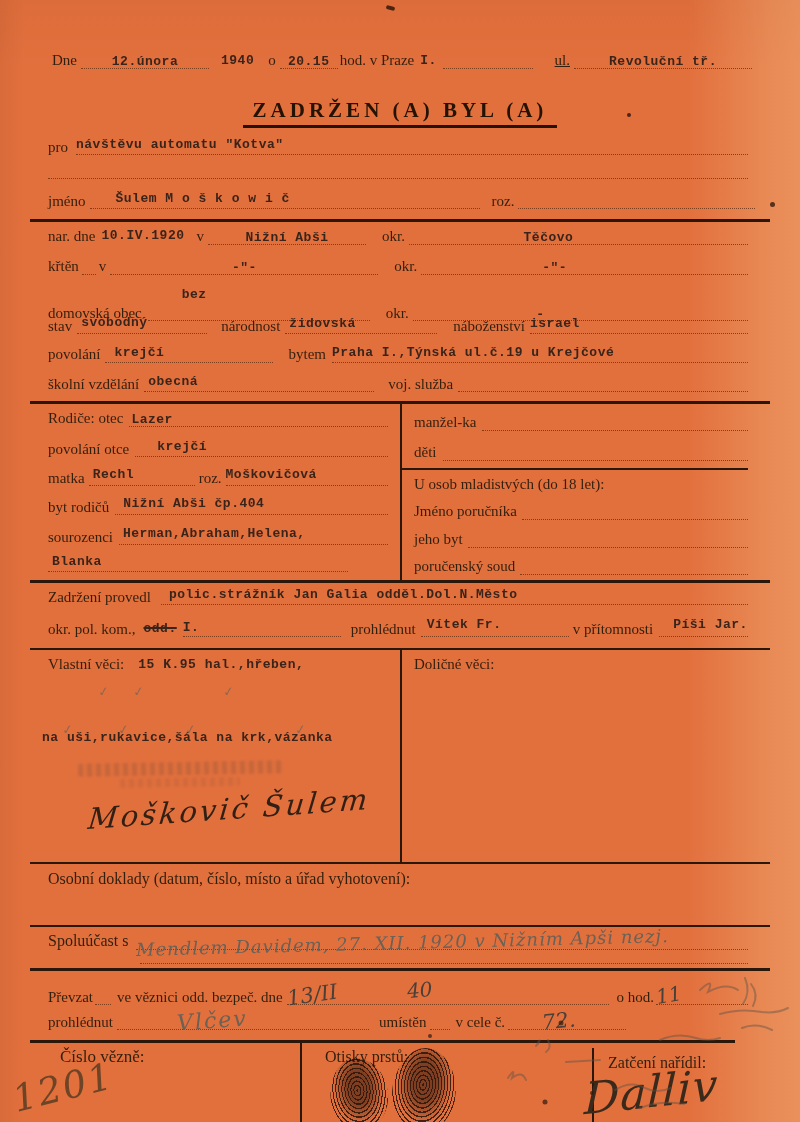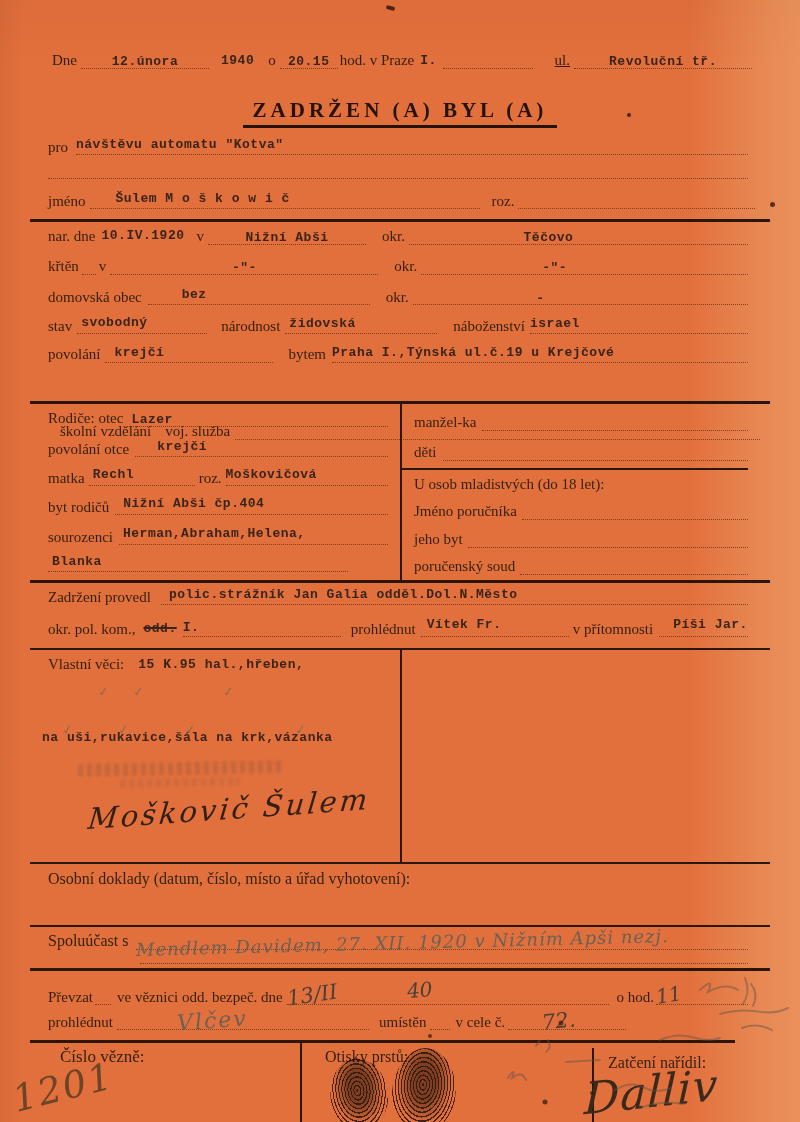--- a/index.html
+++ b/index.html
@@ -116,21 +116,21 @@
       </span>
     <span class="lbl" style="margin-left:16px;">okr.</span>
     <span class="slot c grow" style="margin-left:4px;">
         <span class="tw" style="margin-right:60px;">-"-</span>
       </span>
   </div>
 
   <div class="row" style="left:48px;top:288px;width:700px;">
     <span class="lbl">domovská obec</span>
     <span class="slot l" style="width:222px;margin-left:6px;">
-        <span class="tw" style="margin-left:34px;margin-bottom:2px;">bez</span>
+        <span class="tw" style="margin-left:34px;margin-bottom:18px;">bez</span>
       </span>
     <span class="lbl" style="margin-left:16px;">okr.</span>
     <span class="slot c grow" style="margin-left:4px;">
         <span class="tw" style="margin-right:80px;">-</span>
       </span>
   </div>
 
   <div class="row" style="left:48px;top:316px;width:700px;">
     <span class="lbl">stav</span>
     <span class="slot l" style="width:130px;margin-left:5px;">
@@ -150,22 +150,25 @@
     <span class="lbl">povolání</span>
     <span class="slot l" style="width:168px;margin-left:4px;">
         <span class="tw" style="margin-left:10px;margin-bottom:1px;">krejčí</span>
       </span>
     <span class="lbl" style="margin-left:16px;">bytem</span>
     <span class="slot l grow" style="margin-left:6px;">
         <span class="tw" style="margin-bottom:1px;">Praha I.,Týnská ul.č.19 u Krejčové</span>
       </span>
   </div>
 
-  <div class="row" style="left:60px;top:375px;width:700px;margin-top:48px;">
+  <div class="row" style="left:48px;top:375px;width:700px;">
     <span class="lbl">školní vzdělání</span>
+    <span class="slot l" style="width:230px;margin-left:5px;">
+        <span class="tw" style="margin-left:4px;margin-bottom:2px;">obecná</span>
+      </span>
     <span class="lbl" style="margin-left:14px;">voj. služba</span>
     <span class="slot grow" style="margin-left:5px;"></span>
   </div>
 
   <div class="hr" style="left:30px;top:401px;width:740px;height:3px;"></div>
   <div class="vr" style="left:400px;top:401px;height:179px;"></div>
 
   <div class="row" style="left:48px;top:410px;width:340px;">
     <span class="lbl">Rodiče: otec</span>
     <span class="slot l grow" style="margin-left:6px;">
@@ -268,20 +271,23 @@
   </div>
 
   <span class="tick" style="left:98px;top:684px;">✓</span>
   <span class="tick" style="left:133px;top:684px;">✓</span>
   <span class="tick" style="left:223px;top:684px;">✓</span>
   <span class="tick" style="left:62px;top:722px;">✓</span>
   <span class="tick" style="left:118px;top:722px;">✓</span>
   <span class="tick" style="left:185px;top:722px;">✓</span>
   <span class="tick" style="left:295px;top:722px;">✓</span>
 
+  <div class="row" style="left:414px;top:656px;width:330px;">
+    <span class="lbl">Doličné věci:</span>
+  </div>
 
   <div class="smudge" style="left:78px;top:762px;width:205px;height:13px;"></div>
   <div class="smudge" style="left:120px;top:778px;width:120px;height:9px;opacity:.18;"></div>
 
   <div style="position:absolute;left:88px;top:792px;font-family:'DejaVu Serif',serif;font-style:italic;font-size:29px;color:#332015;transform:rotate(-4deg) skewX(-10deg);letter-spacing:3px;white-space:nowrap;">Moškovič Šulem</div>
 
   <div class="hr" style="left:30px;top:862px;width:740px;height:2px;"></div>
 
   <div class="row" style="left:48px;top:870px;width:700px;">
     <span class="lbl" style="font-size:16px;">Osobní doklady (datum, číslo, místo a úřad vyhotovení):</span>

